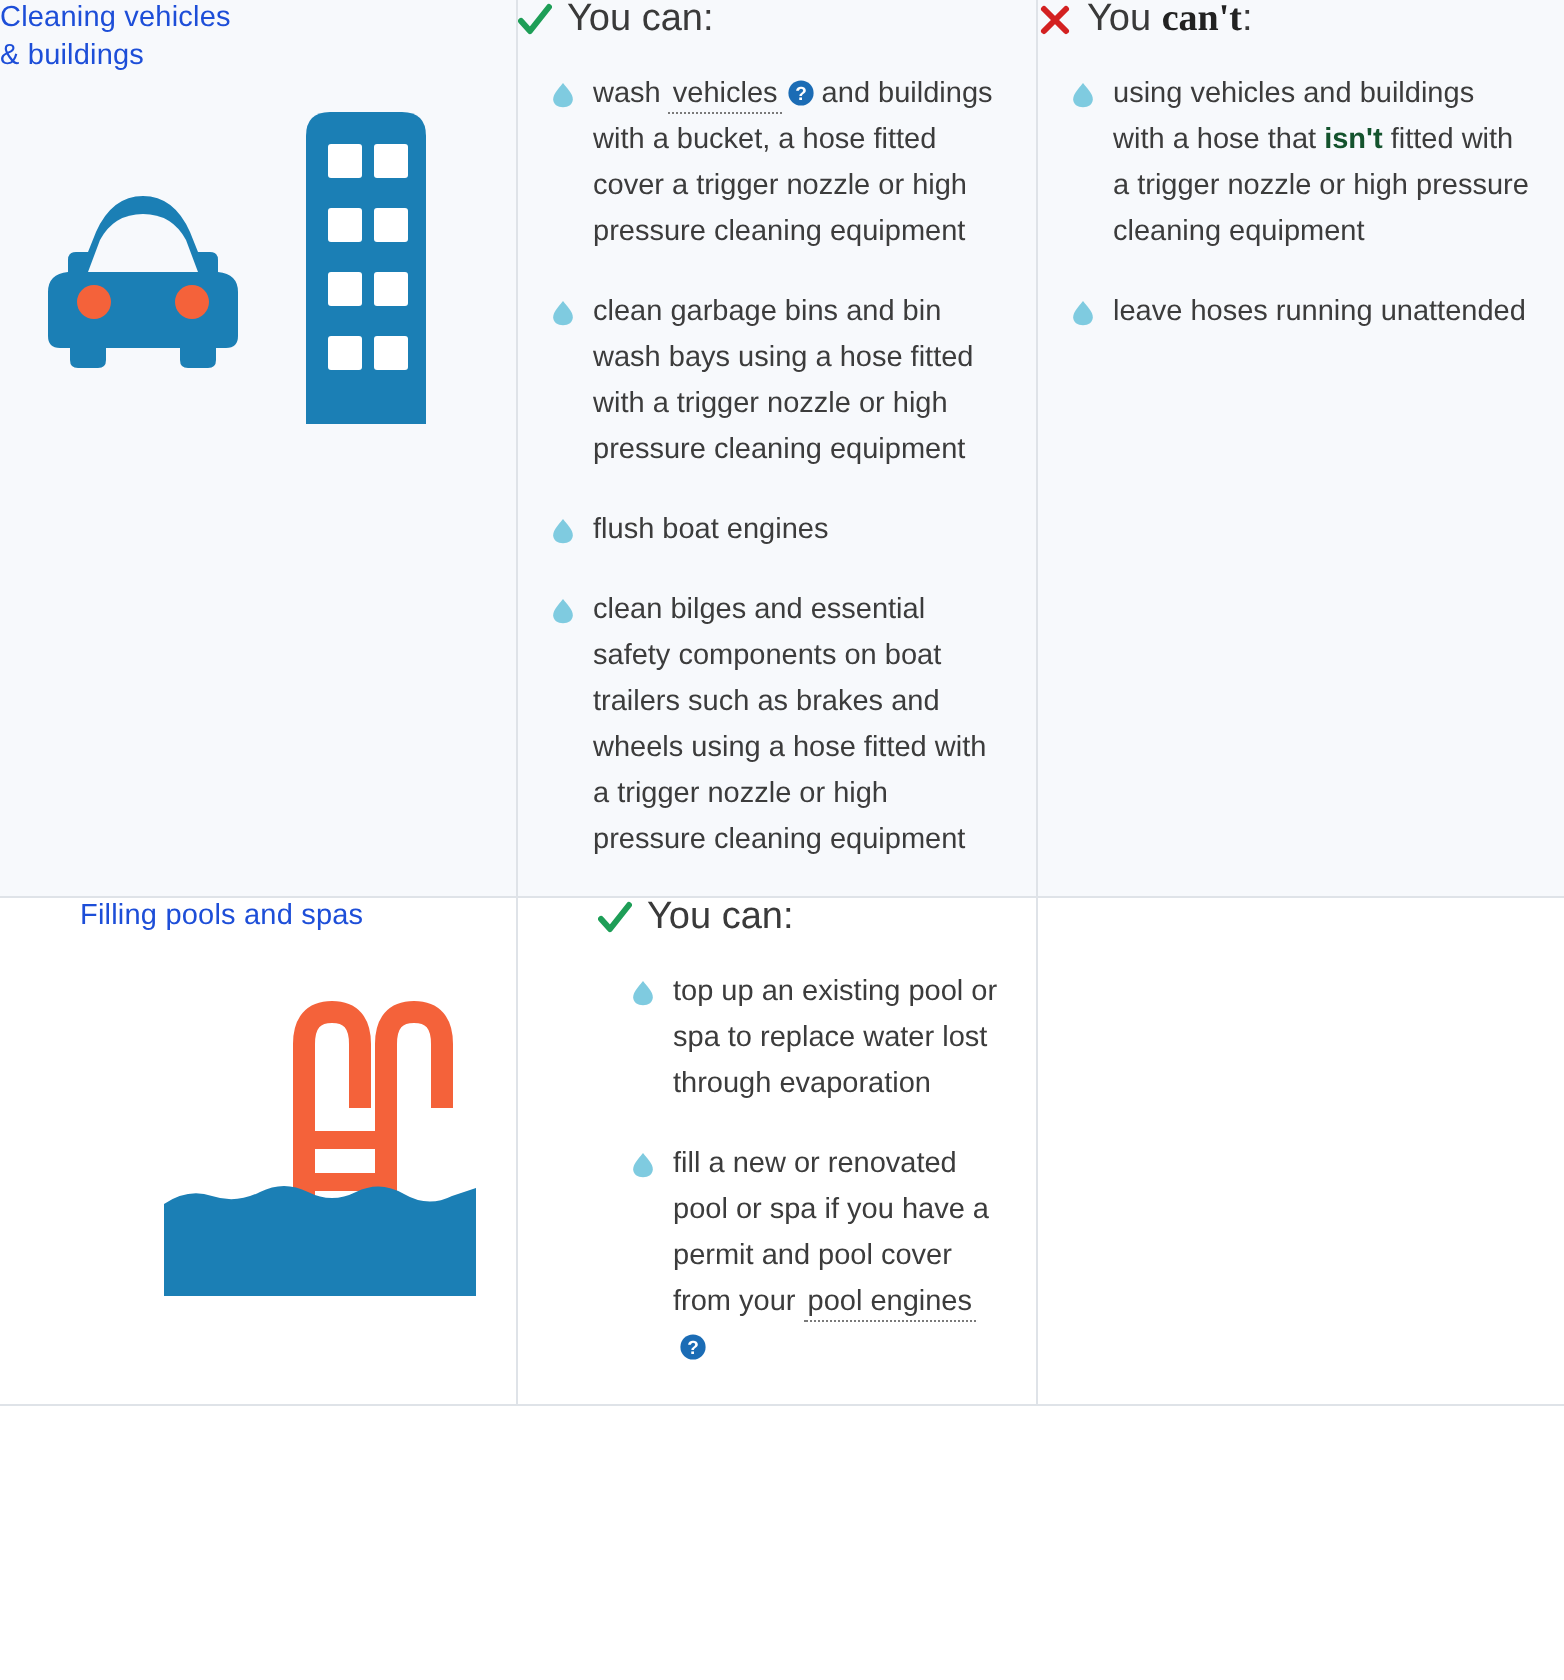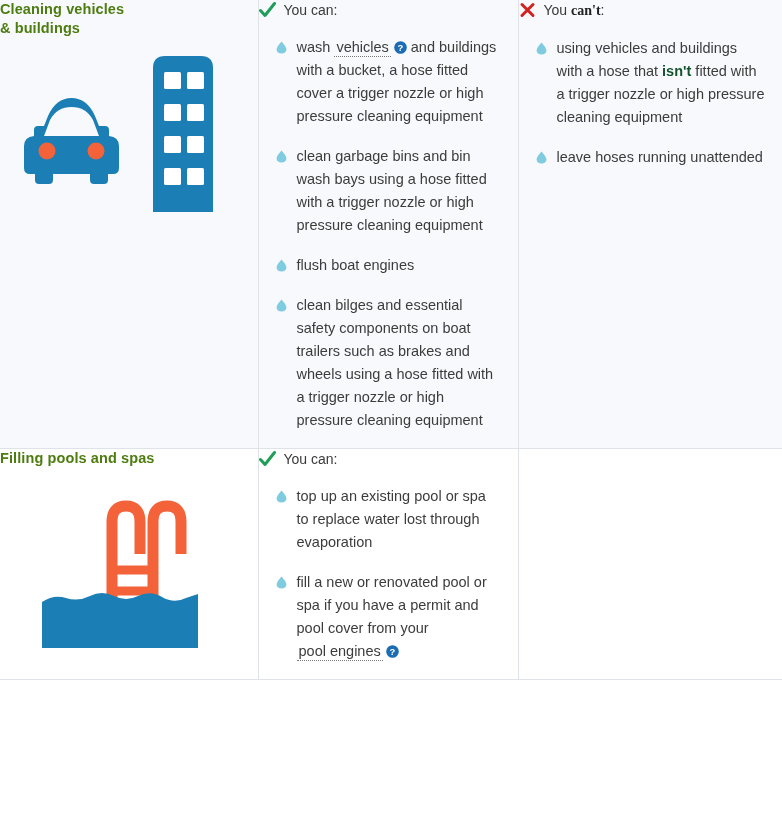--- a/index.html
+++ b/index.html
@@ -37,48 +37,48 @@
     box-sizing: border-box;
   }
   table.rules td.last-col { border-right: none; }
 
   col.c-topic  { width: 258px; }
   col.c-can    { width: 260px; }
   col.c-cant   { width: 264px; }
 
   
   tr.row-tinted td { background: #f7f9fc; }
-  tr.row-plain  td { background: #ffffff; }
+  tr.row-plain  td { background: #ffffff; padding-left: 40px; }
 
   
   .topic-cell { padding: 8px 10px 14px 10px; }
   .topic-title {
     font-size: 14.5px;
-    font-weight: bold;
-    color: #4d7c0f;
+    font-weight: normal;
+    color: #1d4ed8;
     line-height: 19px;
     letter-spacing: 0.1px;
     margin: 0 0 4px 0;
     white-space: pre-line;
   }
   .icon-stage {
     position: relative;
     height: 190px;
     margin-top: 6px;
   }
   .icon-stage.pool { height: 180px; }
 
   
   .rules-cell { padding: 8px 12px 16px 14px; }
 
   .verdict {
     display: flex;
     align-items: flex-start;
     gap: 8px;
-    font-size: 14px;
+    font-size: 19px;
     line-height: 20px;
     color: #3a3a3a;
     margin-bottom: 12px;
   }
   .verdict .mark { flex: 0 0 auto; width: 17px; height: 20px; display:block; }
   .verdict-text b { font-weight: bold; color: #222; font-family: Liberation Serif, serif; }
 
   ul.droplets {
     list-style: none;
     margin: 16px;

